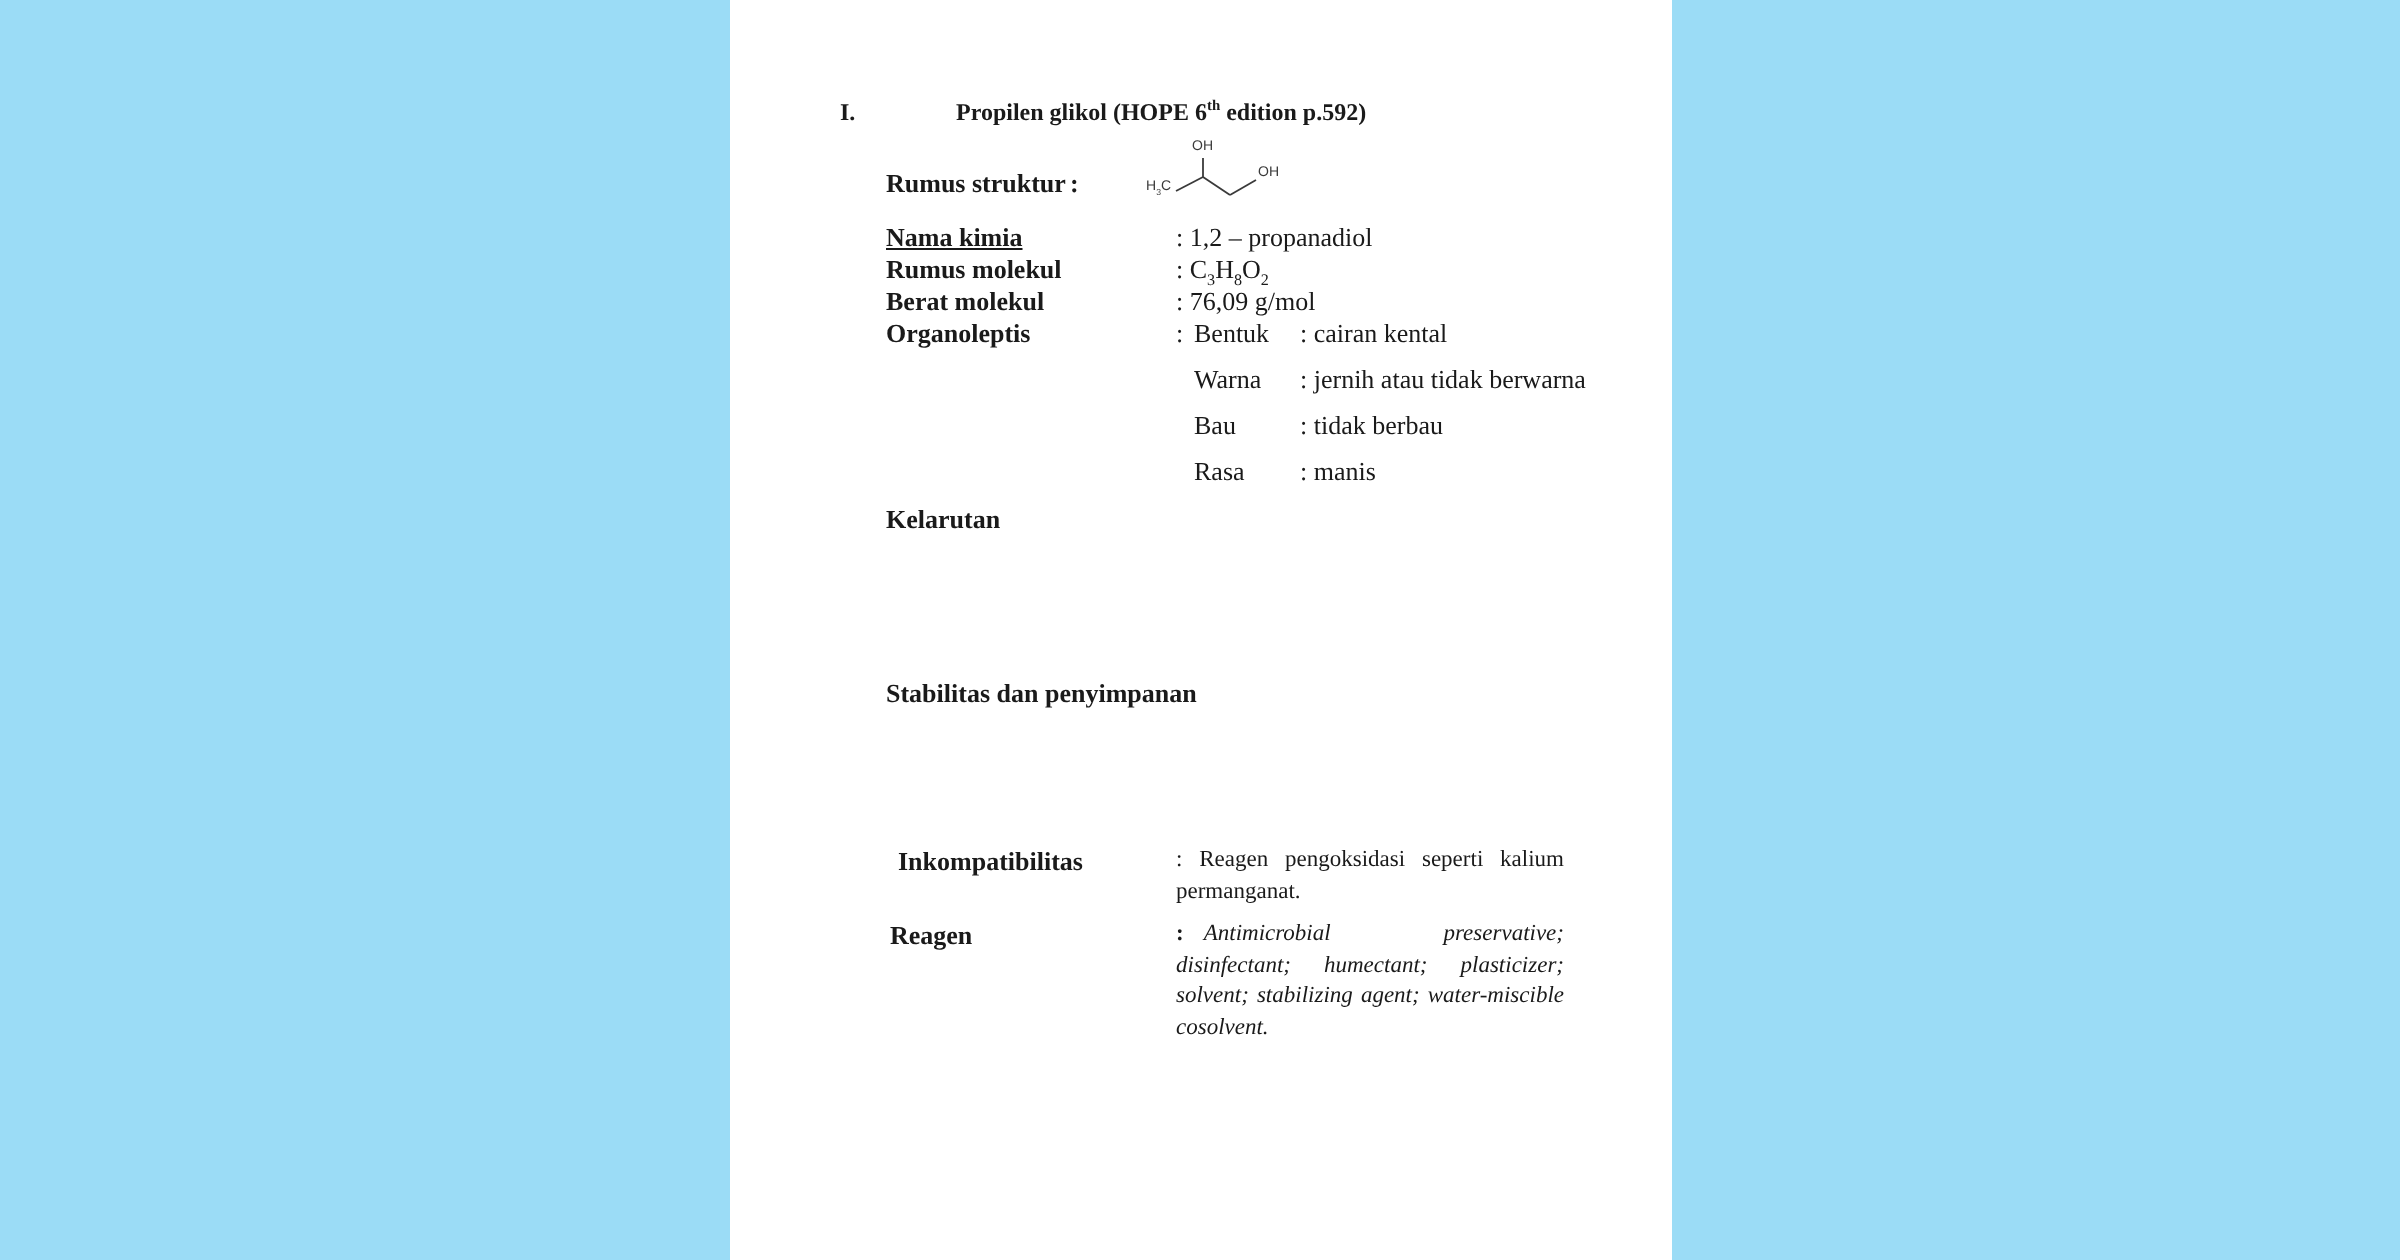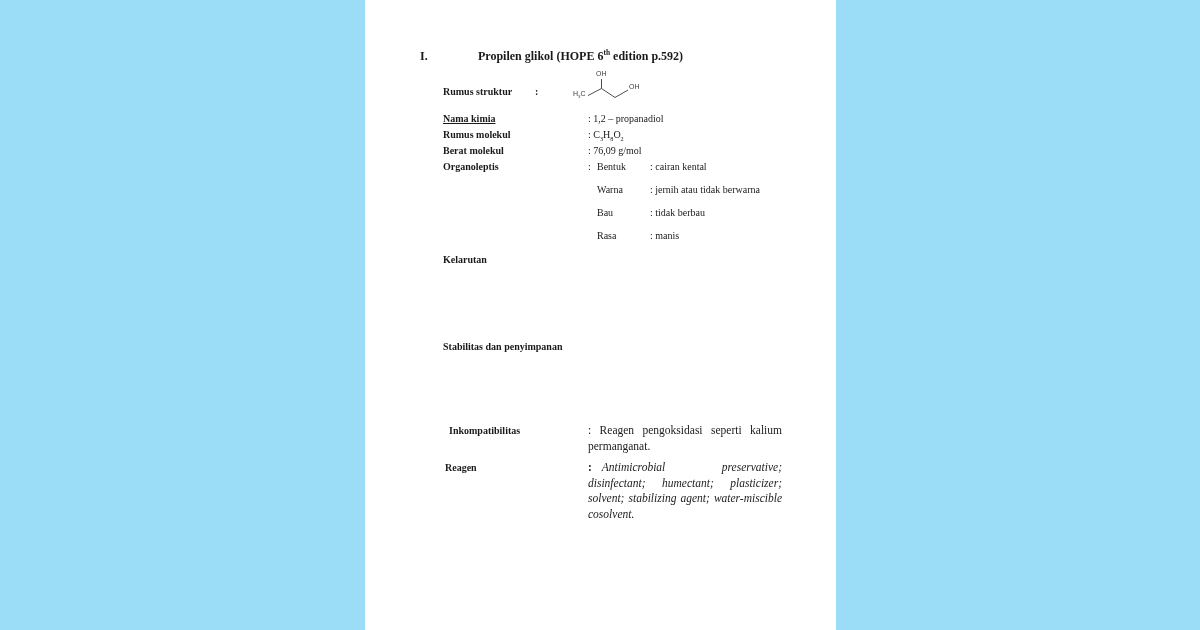--- a/index.html
+++ b/index.html
@@ -14,21 +14,21 @@
     width: 1200px; height: 630px;
     background: #9BDCF6;
   }
   .paper {
     position: absolute;
     left: 365px; top: 0;
     width: 471px; height: 630px;
     background: #FFFFFF;
   }
   .abs { position: absolute; }
-  .txt { color: #1a1a1a; font-size: 10px; line-height: 14px; white-space: nowrap; }
+  .txt { color: #1a1a1a; font-size: 13px; line-height: 14px; white-space: nowrap; }
   .lbl { font-weight: bold; }
   .title { font-size: 12px; font-weight: bold; }
   .para {
     color: #1a1a1a;
     font-size: 11.5px;
     line-height: 15.6px;
     text-align: justify;
     width: 194px;
     white-space: normal;
   }

